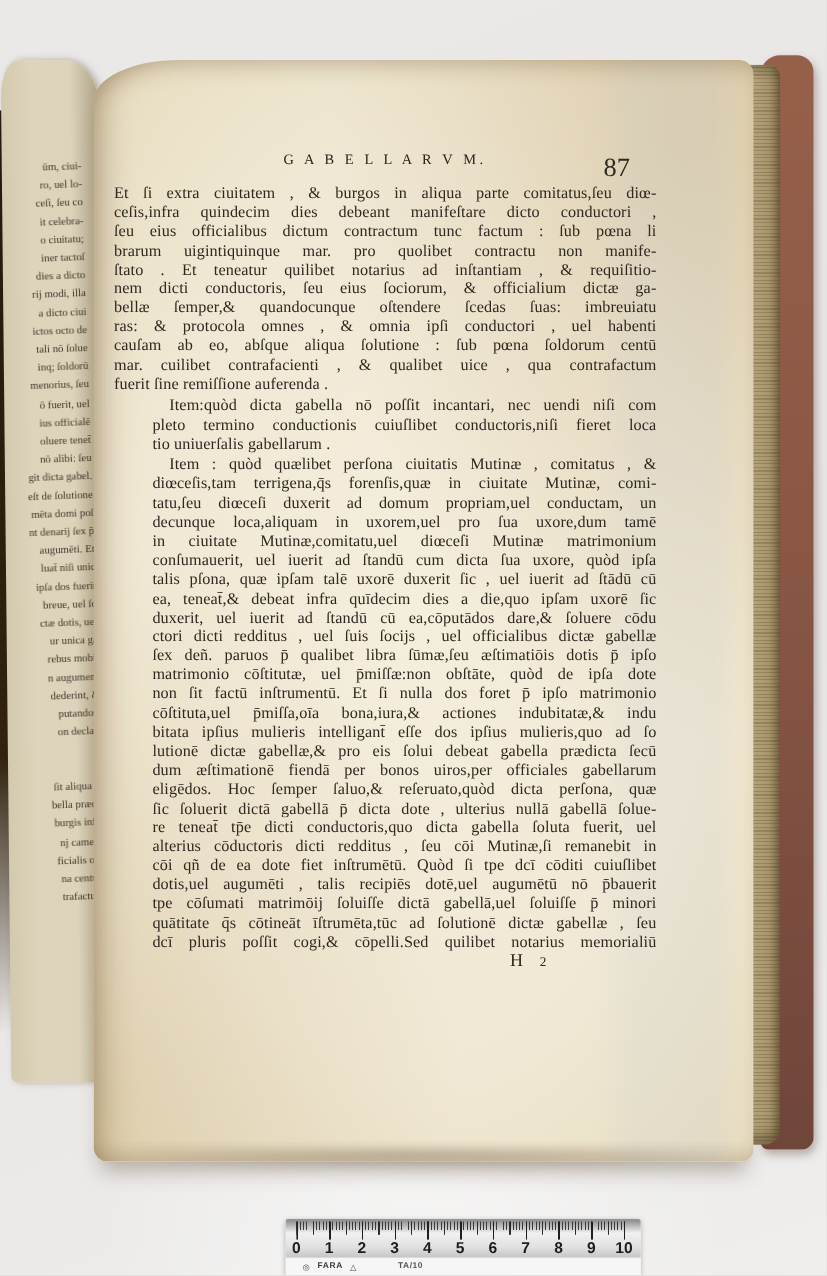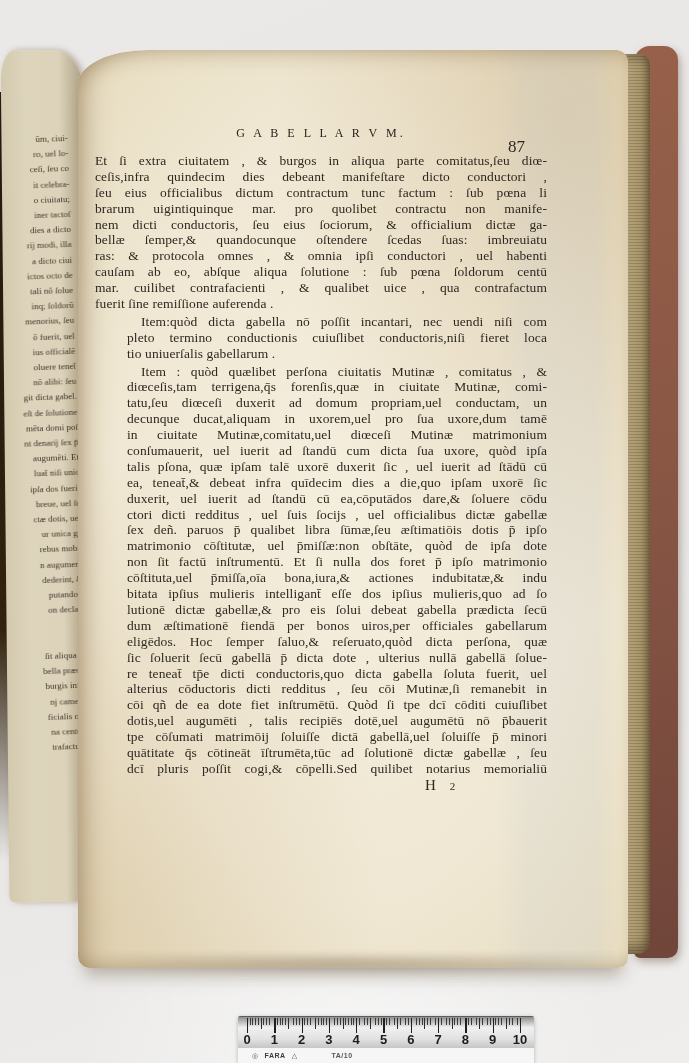--- a/index.html
+++ b/index.html
@@ -63,21 +63,21 @@
       inset 20px 0 26px -14px rgba(125,98,60,.5),
       inset 0 14px 20px -12px rgba(125,98,60,.35),
       inset 0 -10px 16px -10px rgba(125,98,60,.3),
       0 14px 16px -6px rgba(95,75,50,.35);
     color:var(--text-ink);
   }
   .header-row{ position:absolute; top:76px; left:17px; width:452px; height:24px; }
   .running-title{
     text-align:center; font-size:12px; letter-spacing:3px; color:#29231b;
   }
-  .page-number{ position:absolute; right:22px; top:11px; font-size:17px; }
+  .page-number{ position:absolute; right:22px; top:1px; font-size:22px; }
 
   .text-block{ position:absolute; top:103px; left:17px; width:452px; font-size:13.5px; line-height:15.9px; }
   .tline{
     height:15.9px; overflow:hidden;
     text-align:justify; text-align-last:justify;
     letter-spacing:.1px; color:#2e2820;
   }
   .tline.lastshort{ text-align-last:left; }
   .para.indent{ margin-top:2px;margin-left:32px; }
   .para.indent .tline:first-child{ text-indent:14px; }
@@ -182,52 +182,53 @@
       <div class="page-number">87</div>
     </div>
 
     <div class="text-block">
 
     <div class="para">
           <div class="tline">Et ſi extra ciuitatem , &amp; burgos in aliqua parte comitatus,ſeu diœ-</div>
           <div class="tline">ceſis,infra quindecim dies debeant manifeſtare dicto conductori ,</div>
           <div class="tline">ſeu eius officialibus dictum contractum tunc factum : ſub pœna li</div>
           <div class="tline">brarum uigintiquinque mar. pro quolibet contractu non manife-</div>
+          <div class="tline">ſtato . Et teneatur quilibet notarius ad inſtantiam , &amp; requiſitio-</div>
           <div class="tline">nem dicti conductoris, ſeu eius ſociorum, &amp; officialium dictæ ga-</div>
           <div class="tline">bellæ ſemper,&amp; quandocunque oſtendere ſcedas ſuas: imbreuiatu</div>
           <div class="tline">ras: &amp; protocola omnes , &amp; omnia ipſi conductori , uel habenti</div>
           <div class="tline">cauſam ab eo, abſque aliqua ſolutione : ſub pœna ſoldorum centū</div>
           <div class="tline">mar. cuilibet contrafacienti , &amp; qualibet uice , qua contrafactum</div>
           <div class="tline lastshort">fuerit ſine remiſſione auferenda .</div>
         </div>
         <div class="para indent">
           <div class="tline">Item:quòd dicta gabella nō poſſit incantari, nec uendi niſi com</div>
           <div class="tline">pleto termino conductionis cuiuſlibet conductoris,niſi fieret loca</div>
           <div class="tline lastshort">tio uniuerſalis gabellarum .</div>
         </div>
         <div class="para indent">
           <div class="tline">Item : quòd quælibet perſona ciuitatis Mutinæ , comitatus , &amp;</div>
           <div class="tline">diœceſis,tam terrigena,q̄s forenſis,quæ in ciuitate Mutinæ, comi-</div>
           <div class="tline">tatu,ſeu diœceſi duxerit ad domum propriam,uel conductam, un</div>
-          <div class="tline">decunque ducat,aliquam in uxorem,uel pro ſua uxore,dum tamē</div>
+          <div class="tline">decunque loca,aliquam in uxorem,uel pro ſua uxore,dum tamē</div>
           <div class="tline">in ciuitate Mutinæ,comitatu,uel diœceſi Mutinæ matrimonium</div>
           <div class="tline">conſumauerit, uel iuerit ad ſtandū cum dicta ſua uxore, quòd ipſa</div>
           <div class="tline">talis pſona, quæ ipſam talē uxorē duxerit ſic , uel iuerit ad ſtādū cū</div>
           <div class="tline">ea, teneat̄,&amp; debeat infra quīdecim dies a die,quo ipſam uxorē ſic</div>
           <div class="tline">duxerit, uel iuerit ad ſtandū cū ea,cōputādos dare,&amp; ſoluere cōdu</div>
           <div class="tline">ctori dicti redditus , uel ſuis ſocijs , uel officialibus dictæ gabellæ</div>
           <div class="tline">ſex deñ. paruos p̄ qualibet libra ſūmæ,ſeu æſtimatiōis dotis p̄ ipſo</div>
           <div class="tline">matrimonio cōſtitutæ, uel p̄miſſæ:non obſtāte, quòd de ipſa dote</div>
           <div class="tline">non ſit factū inſtrumentū. Et ſi nulla dos foret p̄ ipſo matrimonio</div>
           <div class="tline">cōſtituta,uel p̄miſſa,oīa bona,iura,&amp; actiones indubitatæ,&amp; indu</div>
           <div class="tline">bitata ipſius mulieris intelligant̄ eſſe dos ipſius mulieris,quo ad ſo</div>
           <div class="tline">lutionē dictæ gabellæ,&amp; pro eis ſolui debeat gabella prædicta ſecū</div>
           <div class="tline">dum æſtimationē fiendā per bonos uiros,per officiales gabellarum</div>
           <div class="tline">eligēdos. Hoc ſemper ſaluo,&amp; reſeruato,quòd dicta perſona, quæ</div>
-          <div class="tline">ſic ſoluerit ſecū gabellā p̄ dicta dote , ulterius nullā gabellā ſolue-</div>
+          <div class="tline">ſic ſoluerit dictā gabellā p̄ dicta dote , ulterius nullā gabellā ſolue-</div>
           <div class="tline">re teneat̄ tp̄e dicti conductoris,quo dicta gabella ſoluta fuerit, uel</div>
           <div class="tline">alterius cōductoris dicti redditus , ſeu cōi Mutinæ,ſi remanebit in</div>
           <div class="tline">cōi qñ de ea dote fiet inſtrumētū. Quòd ſi tpe dcī cōditi cuiuſlibet</div>
           <div class="tline">dotis,uel augumēti , talis recipiēs dotē,uel augumētū nō p̄bauerit</div>
           <div class="tline">tpe cōſumati matrimōij ſoluiſſe dictā gabellā,uel ſoluiſſe p̄ minori</div>
           <div class="tline">quātitate q̄s cōtineāt īſtrumēta,tūc ad ſolutionē dictæ gabellæ , ſeu</div>
           <div class="tline">dcī pluris poſſit cogi,&amp; cōpelli.Sed quilibet notarius memorialiū</div>
         </div>
         <div class="signature-mark"><span>H</span><span class="num">2</span></div>
       </div>

